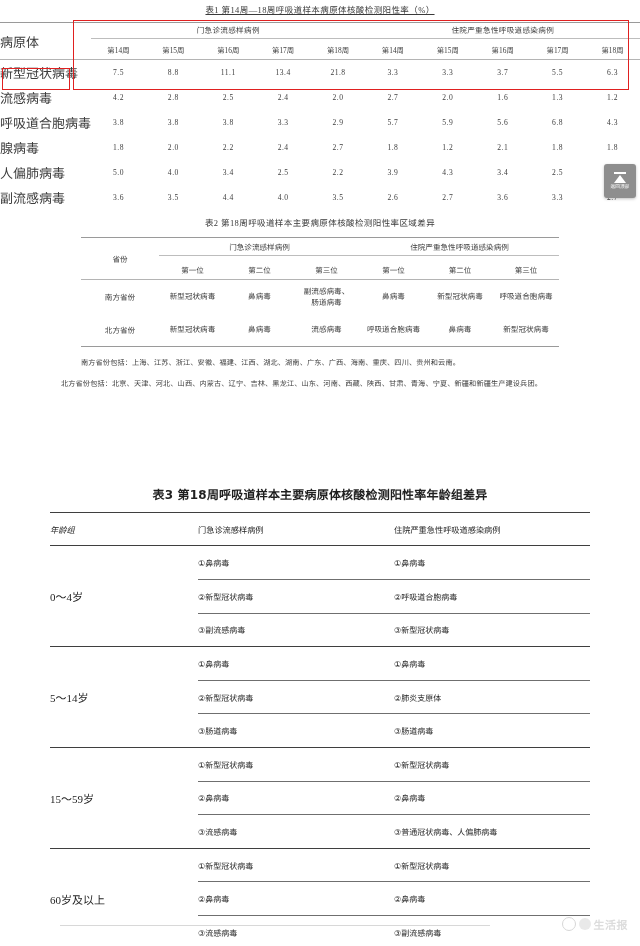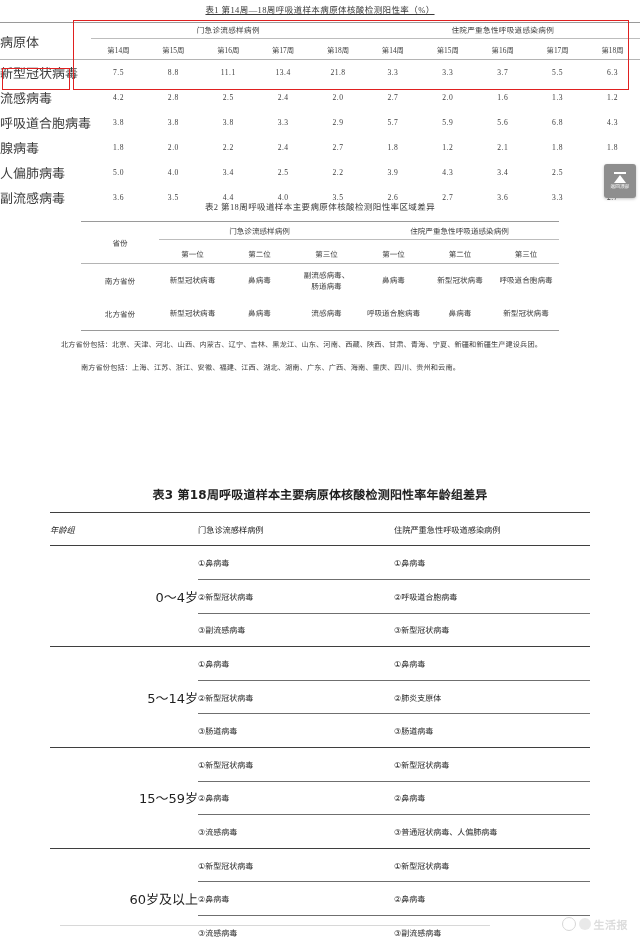--- a/index.html
+++ b/index.html
@@ -76,21 +76,21 @@
   .redbox {
     position: absolute;
     border: 1.6px solid #e02020;
     pointer-events: none;
     box-sizing: border-box;
   }
   #redbox-label { left: 2px;  top: 68px;  width: 68px;  height: 22px; }
   #redbox-data  { left: 73px; top: 20px;  width: 556px; height: 70px; }
 
   
-  #t2-wrap { position: absolute; left: 0; top: 202px; width: 640px; }
+  #t2-wrap { position: absolute; left: 0; top: 218px; width: 640px; }
   #t2 {
     width: 478px;
     margin: 9px auto 0 auto;
     border-collapse: collapse;
     font-size: 7.6px;
     color: #3d3d3d;
   }
   #t2 td, #t2 th { font-weight: normal; padding: 0; }
   .t2-grouphdr {
     text-align: center;
@@ -161,25 +161,26 @@
   #t3 td, #t3 th { font-weight: normal; padding: 0; }
   .t3-hdr {
     height: 32px;
     vertical-align: middle;
     font-size: 8.2px;
     font-weight: bold;
   }
   .t3-hdr-age   { padding-left: 10px; text-align: left; font-style: italic; }
   .t3-hdr-col   { padding-left: 14px; text-align: left; }
   .t3-age {
-    text-align: right;
-    vertical-align: middle;
-    font-size: 13px;
+    text-align: left;
+    vertical-align: middle;
+    font-size: 11px;
     font-weight: bold;
     white-space: nowrap;
+    font-family: Liberation Serif, serif;
   }
   .t3-cell {
     padding-left: 14px;
     height: 32.6px;
     vertical-align: middle;
     font-size: 8px;
     font-weight: bold;
     white-space: nowrap;
   }
   .t3-inner-rule td { border-top: 1px solid #6f6f6f; }
@@ -439,22 +440,22 @@
         <td class="t2-cell">呼吸道合胞病毒</td>
         <td class="t2-cell">鼻病毒</td>
         <td class="t2-cell">新型冠状病毒</td>
       </tr>
       <tr class="rule-bottom">
           <td colspan="7" style="height:0"></td>
         </tr>
     </tbody>
   </table>
 
+  <div id="t2-note1" class="t2-note">南方省份包括：上海、江苏、浙江、安徽、福建、江西、湖北、湖南、广东、广西、海南、重庆、四川、贵州和云南。</div>
   <div id="t2-note2" class="t2-note">北方省份包括：北京、天津、河北、山西、内蒙古、辽宁、吉林、黑龙江、山东、河南、西藏、陕西、甘肃、青海、宁夏、新疆和新疆生产建设兵团。</div>
-  <div id="t2-note1" class="t2-note">南方省份包括：上海、江苏、浙江、安徽、福建、江西、湖北、湖南、广东、广西、海南、重庆、四川、贵州和云南。</div>
 </div>
 
 <div id="t3-wrap">
   <div id="t3-title" class="tbl-title">表3   第18周呼吸道样本主要病原体核酸检测阳性率年龄组差异</div>
 
   <table id="t3">
     <colgroup>
       <col style="width:148px">
         <col style="width:196px">
         <col style="width:196px">

